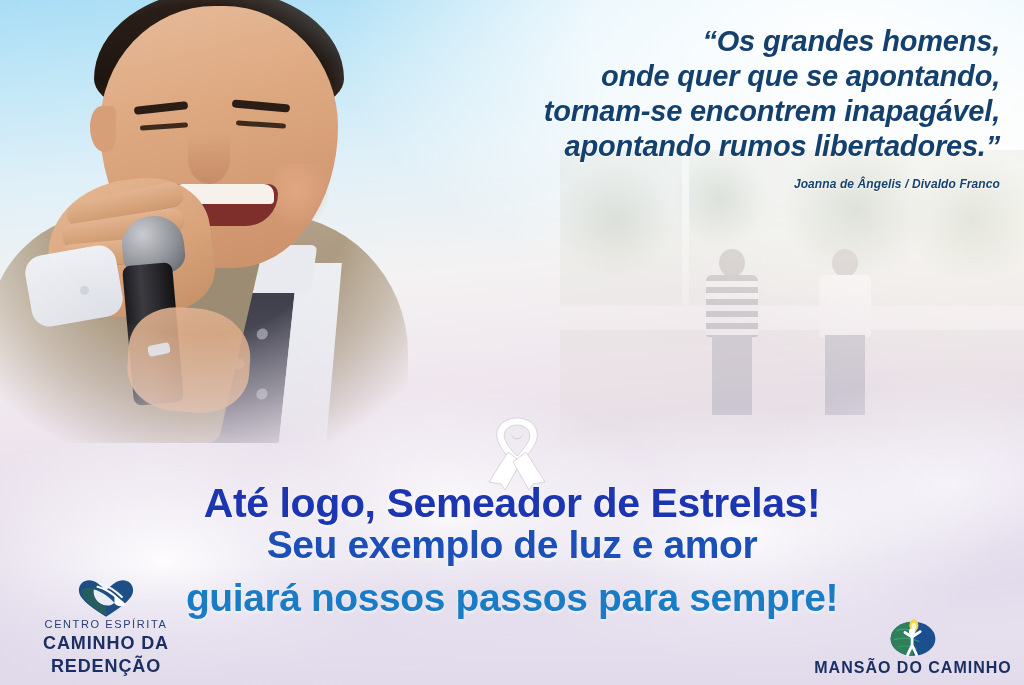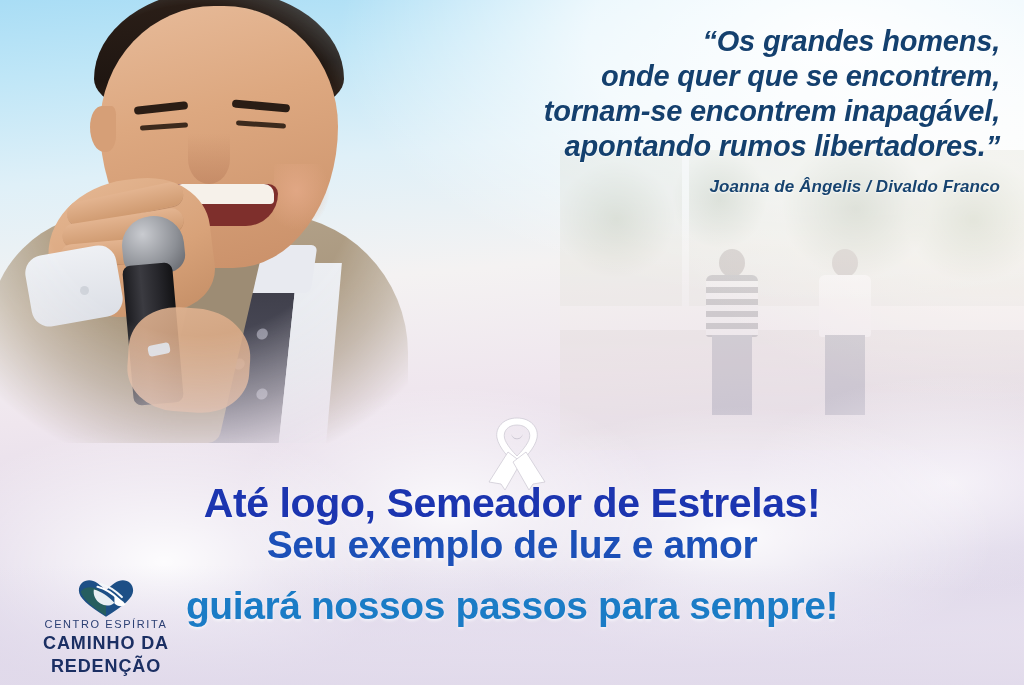--- a/index.html
+++ b/index.html
@@ -257,21 +257,21 @@
     line-height:1.21;
     color:#14406e;
     letter-spacing:-0.2px;
     white-space:nowrap;
     text-shadow:0 1px 2px rgba(255,255,255,0.85);
   }
   .quote-credit {
     margin-top:13px;
     font-style:italic;
     font-weight:bold;
-    font-size:17px;
+    font-size:12px;
     color:#17436f;
     letter-spacing:0.1px;
     text-shadow:0 1px 2px rgba(255,255,255,0.9);
   }
 
   
   .ribbon-wrap {
     position:absolute;
     left:481px; top:408px;
     width:72px; height:82px;
@@ -284,21 +284,21 @@
     text-align:center;
   }
   .msg-line {
     font-weight:bold;
     letter-spacing:-0.4px;
     line-height:1.05;
     text-shadow:0 2px 3px rgba(255,255,255,0.6);
   }
   .msg-1 { font-size:41px; color:#1c35b0; }
   .msg-2 { font-size:39px; color:#1c50b8; }
-  .msg-3 { font-size:39px; color:#1b7cc6; margin-top:20px; }
+  .msg-3 { font-size:39px; color:#1b7cc6; margin-top:12px; }
 
   
   .logo-left {
     position:absolute; left:6px; bottom:8px;
     width:200px; text-align:center;
   }
   .logo-right {
     position:absolute; right:6px; bottom:8px;
     width:210px; text-align:center;
   }
@@ -372,21 +372,21 @@
       <div class="mic-body"></div>
       <div class="mic-hand"></div>
       <div class="ring"></div>
     </div>
   </div>
 
   <div class="haze-bottom"></div>
 
   <div class="quote">
     <div class="quote-line">“Os grandes homens,</div>
-    <div class="quote-line">onde quer que se encontrem,</div>
+    <div class="quote-line">onde quer que se apontando,</div>
     <div class="quote-line">tornam-se encontrem inapagável,</div>
     <div class="quote-line">apontando rumos libertadores.”</div>
     <div class="quote-credit">Joanna de Ângelis / Divaldo Franco</div>
   </div>
 
   <div class="ribbon-wrap">
     <svg viewBox="0 0 72 82" width="72" height="82" aria-hidden="true">
       <g fill="#ffffff" stroke="#cfcbd6" stroke-width="0.8">
         <path d="M36 10 C22 10 14 20 16 30 C18 40 28 50 36 58 C44 50 54 40 56 30 C58 20 50 10 36 10 Z
                  M36 17 C45 17 50 23 48.5 30 C47.2 36 40 44 36 48 C32 44 24.8 36 23.5 30 C22 23 27 17 36 17 Z"></path>
@@ -411,14 +411,30 @@
         <path d="M18 12 C26 14 33 19 40 26 C36 30 30 30 25 27 C20 24 17 18 18 12 Z" fill="#e8eef3"></path>
         <path d="M22 9 C30 11 38 16 45 23" stroke="#ffffff" stroke-width="2.4" fill="none" stroke-linecap="round"></path>
         <path d="M25 6 C33 8 41 13 48 20" stroke="#f3f7fa" stroke-width="2.2" fill="none" stroke-linecap="round"></path>
         <path d="M40 20 C45 21 49 24 52 28 C48 31 43 30 40 27 Z" fill="#ffffff"></path>
       </svg>
     </div>
     <div class="logo-t1">CENTRO ESPÍRITA</div>
     <div class="logo-t2">CAMINHO DA REDENÇÃO</div>
   </div>
 
+  <div class="logo-right">
+    <div class="logo-mark">
+      <svg viewBox="0 0 58 46" width="52" height="42" aria-hidden="true">
+        <ellipse cx="29" cy="25" rx="25" ry="19" fill="#1b4f8e"></ellipse>
+        <path d="M4 25 A25 19 0 0 1 29 6 L29 44 A25 19 0 0 1 4 25 Z" fill="#2f7f5b"></path>
+        <path d="M10 16 C18 13 26 14 34 18" stroke="#3fae86" stroke-width="1.4" fill="none" opacity="0.75"></path>
+        <path d="M8 26 C17 23 27 24 36 28" stroke="#3fae86" stroke-width="1.4" fill="none" opacity="0.65"></path>
+        <path d="M12 34 C20 32 27 33 33 36" stroke="#3fae86" stroke-width="1.2" fill="none" opacity="0.5"></path>
+        <ellipse cx="30" cy="10" rx="5" ry="7" fill="#f7d64b"></ellipse>
+        <ellipse cx="30" cy="11" rx="2.6" ry="4" fill="#fff6c9"></ellipse>
+        <circle cx="28" cy="17" r="3.6" fill="#ffffff"></circle>
+        <path d="M28 20 L28 33 M28 23 L20 18 M28 23 L37 17 M28 32 L23 43 M28 32 L33 43" stroke="#ffffff" stroke-width="3.1" fill="none" stroke-linecap="round"></path>
+      </svg>
+    </div>
+    <div class="logo-r-text">MANSÃO DO CAMINHO</div>
+  </div>
 
 </div>
 
 </body></html>

